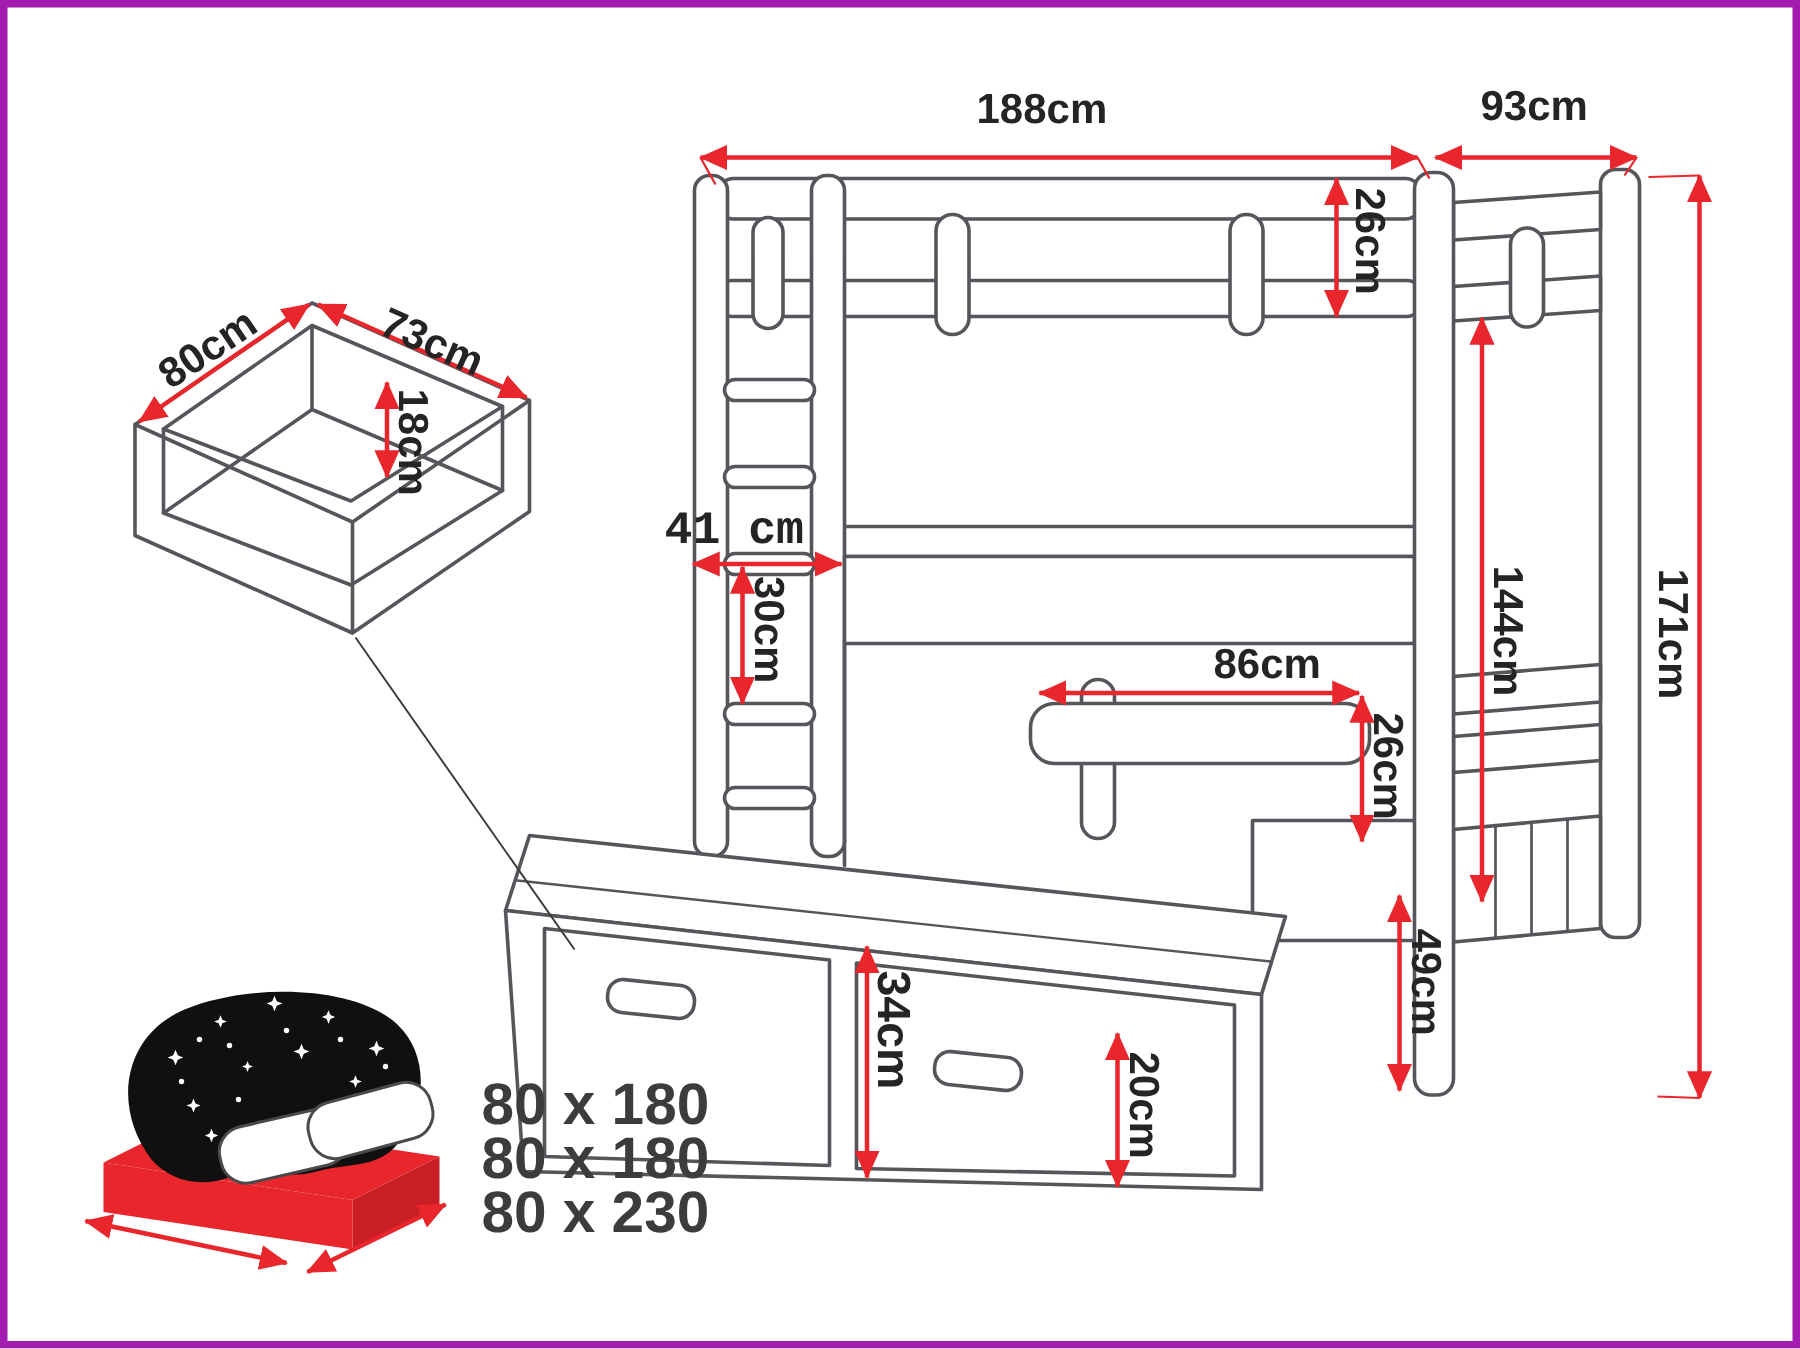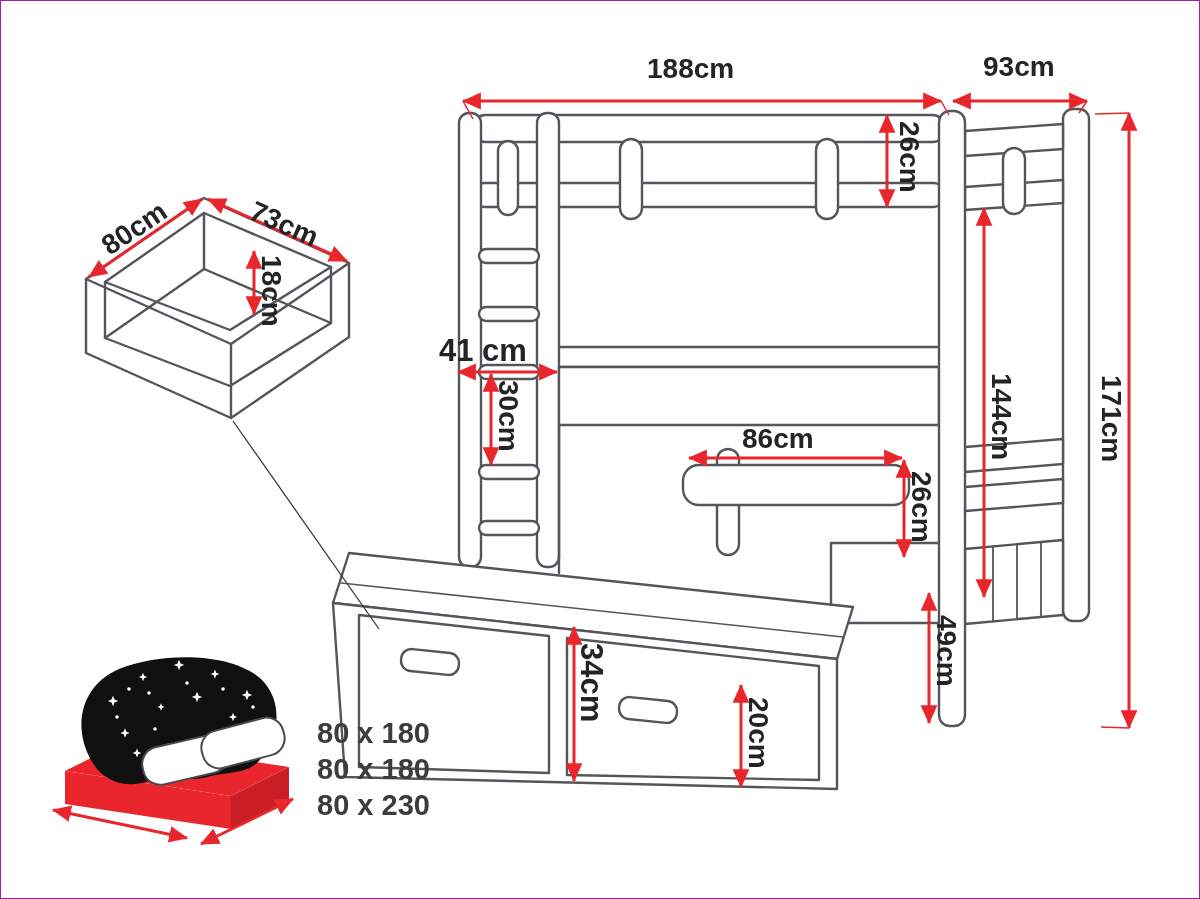--- a/index.html
+++ b/index.html
@@ -1,34 +1,34 @@
 <!DOCTYPE html>
 <html><head>
 <meta charset="utf-8">
 <style>
   * { margin:0; padding:0; box-sizing:border-box; }
   html,body { width:1200px; height:899px; background:#ffffff; }
   body { font-family:"Liberation Sans", sans-serif; position:relative; overflow:hidden; }
-  .stage { position:absolute; left:0; top:0; width:1200px; height:899px; border:1px solid #a21caf; }
+  .stage { position:absolute; left:0; top:0; width:1200px; height:899px; border:5px solid #a21caf; }
   svg.canvas { position:absolute; left:0; top:0; width:1200px; height:899px; }
   .dim {
     position:absolute;
     font-weight:700;
     font-size:28px;
     color:#242424;
     white-space:nowrap;
     line-height:1;
   }
   .vert { transform:rotate(90deg); transform-origin:left top; }
   .r80  { transform:rotate(-34deg); transform-origin:left top; }
   .r73  { transform:rotate(24deg);  transform-origin:left top; }
   .big  { font-size:31px; }
   .sizes {
     position:absolute; left:316px; top:714px;
-    font-weight:700; font-size:29px; line-height:36px; color:#3c3c3c;
+    font-weight:700; font-size:39px; line-height:36px; color:#3c3c3c;
   }
 </style>
 </head>
 <body>
 
 <div class="stage">
 
 <svg class="canvas" viewBox="0 0 1200 899">
   <defs>
     <marker id="arr" viewBox="0 0 10 10" markerWidth="7" markerHeight="7" refX="8.5" refY="5" orient="auto-start-reverse">
@@ -161,23 +161,23 @@
     <path d="M462,100 L472,118 M940,100 L948,114 M1086,100 L1078,112 M1128,112 L1094,113 M1128,727 L1100,726" stroke-width="1.5"></path>
   </g>
 </svg>
 
 <div class="dim" style="left:646px; top:54px;">188cm</div>
 <div class="dim" style="left:982px; top:52px;">93cm</div>
 <div class="dim vert" style="left:922px; top:120px;">26cm</div>
 <div class="dim vert" style="left:1124px;top:374px;">171cm</div>
 <div class="dim vert" style="left:1014px;top:372px;">144cm</div>
 <div class="dim vert" style="left:959px; top:614px;">49cm</div>
-<div class="dim" style="left:741px; top:424px;">86cm</div>
+<div class="dim" style="left:804px; top:424px;">86cm</div>
 <div class="dim vert" style="left:934px; top:470px;">26cm</div>
-<div class="dim big" style="left:438px; top:334px;">41 cm</div>
+<div class="dim big" style="left:438px; top:334px;font-family:Liberation Mono, monospace;">41 cm</div>
 <div class="dim vert" style="left:521px; top:379px;">30cm</div>
 <div class="dim vert big" style="left:606px; top:642px;">34cm</div>
 <div class="dim vert" style="left:771px; top:696px;">20cm</div>
 <div class="dim r80" style="left:96px;  top:236px;">80cm</div>
 <div class="dim r73" style="left:256px; top:196px;">73cm</div>
 <div class="dim vert" style="left:284px; top:254px;">18cm</div>
 
 <div class="sizes">
   <div>80 x 180</div>
   <div>80 x 180</div>

